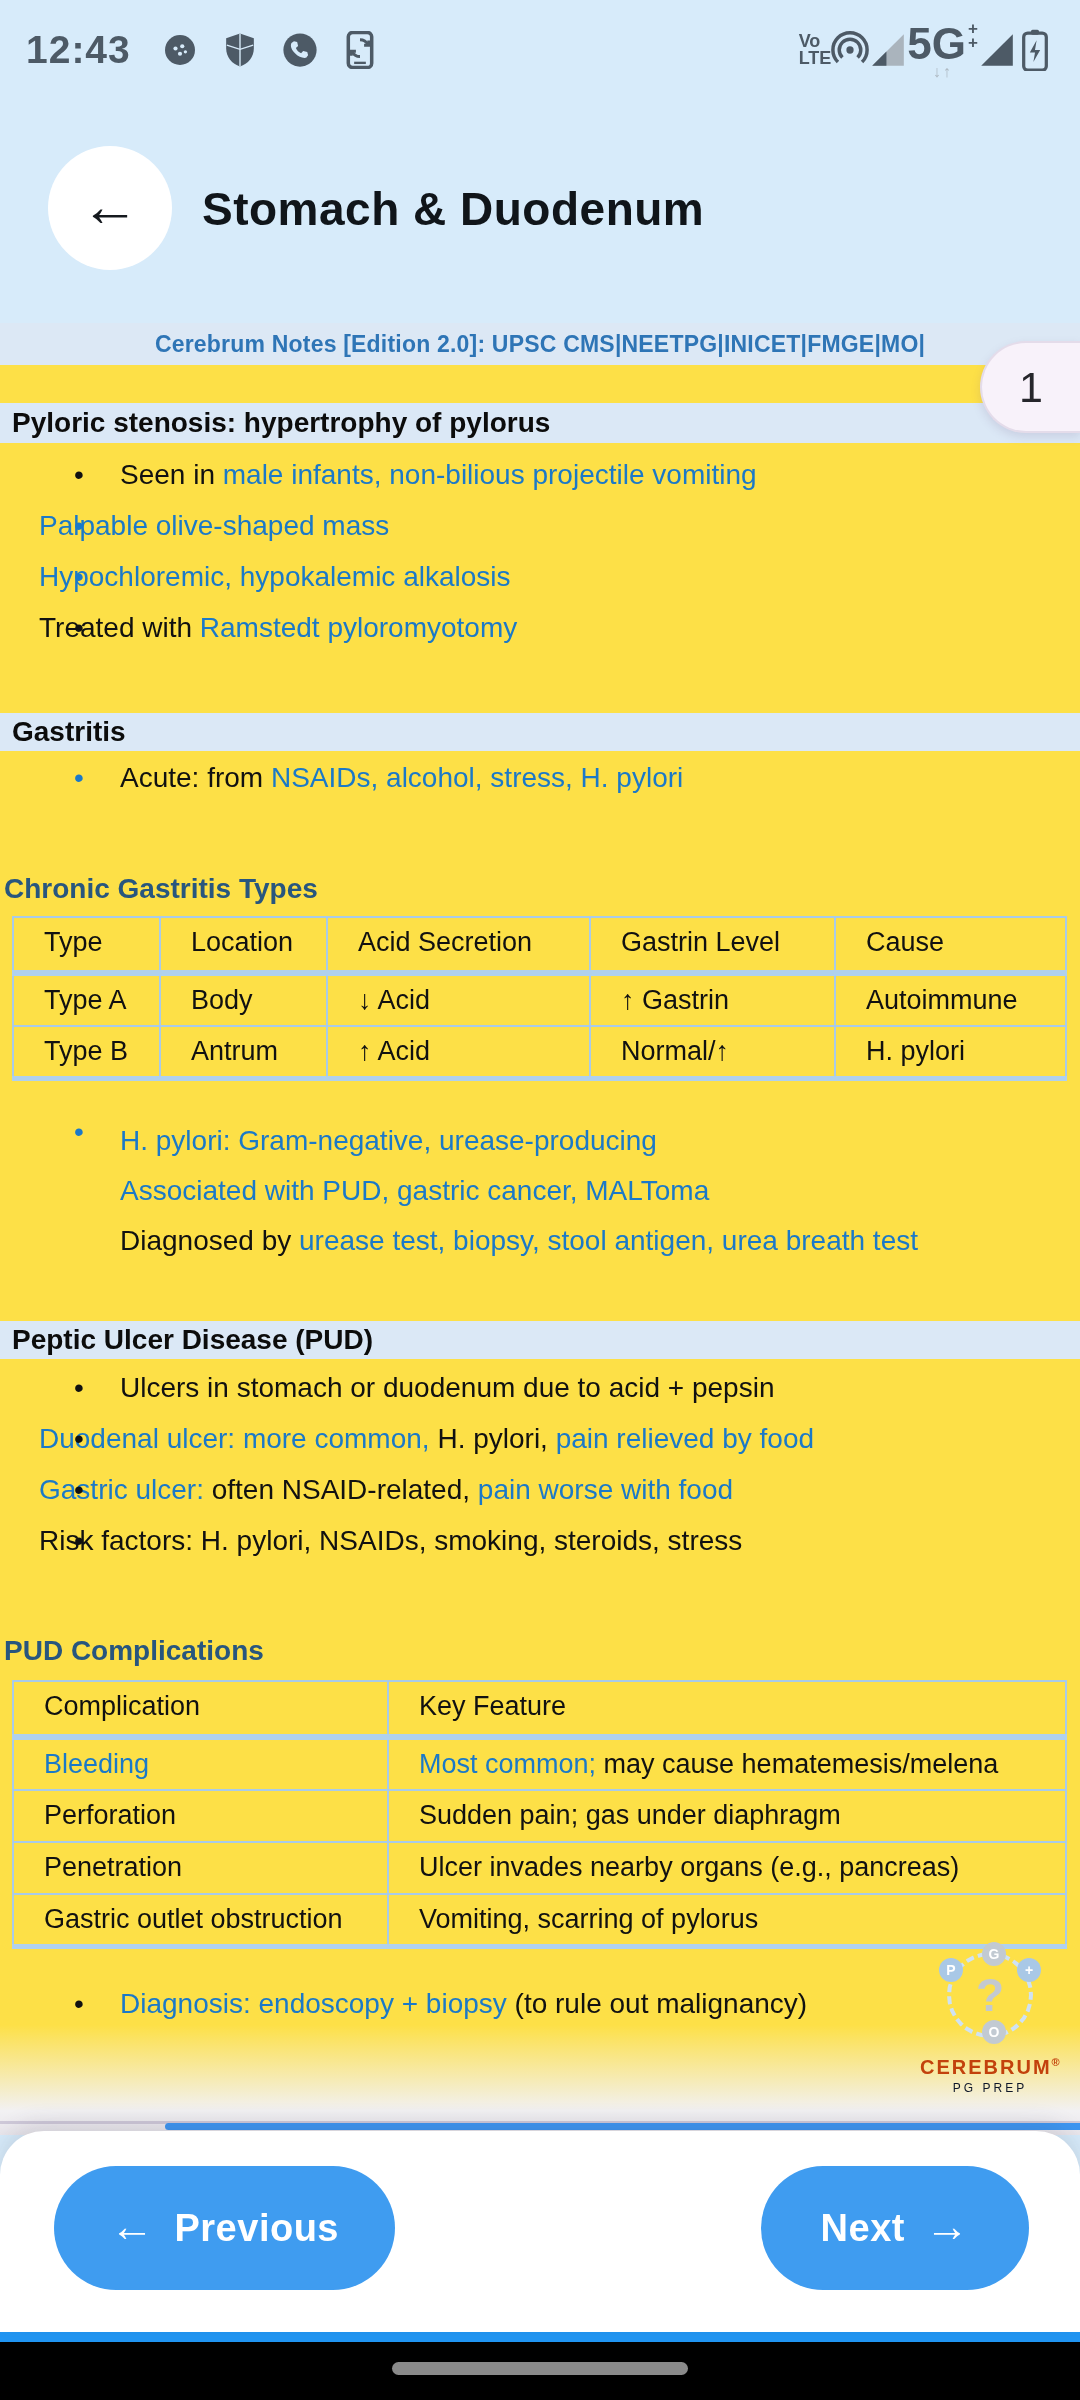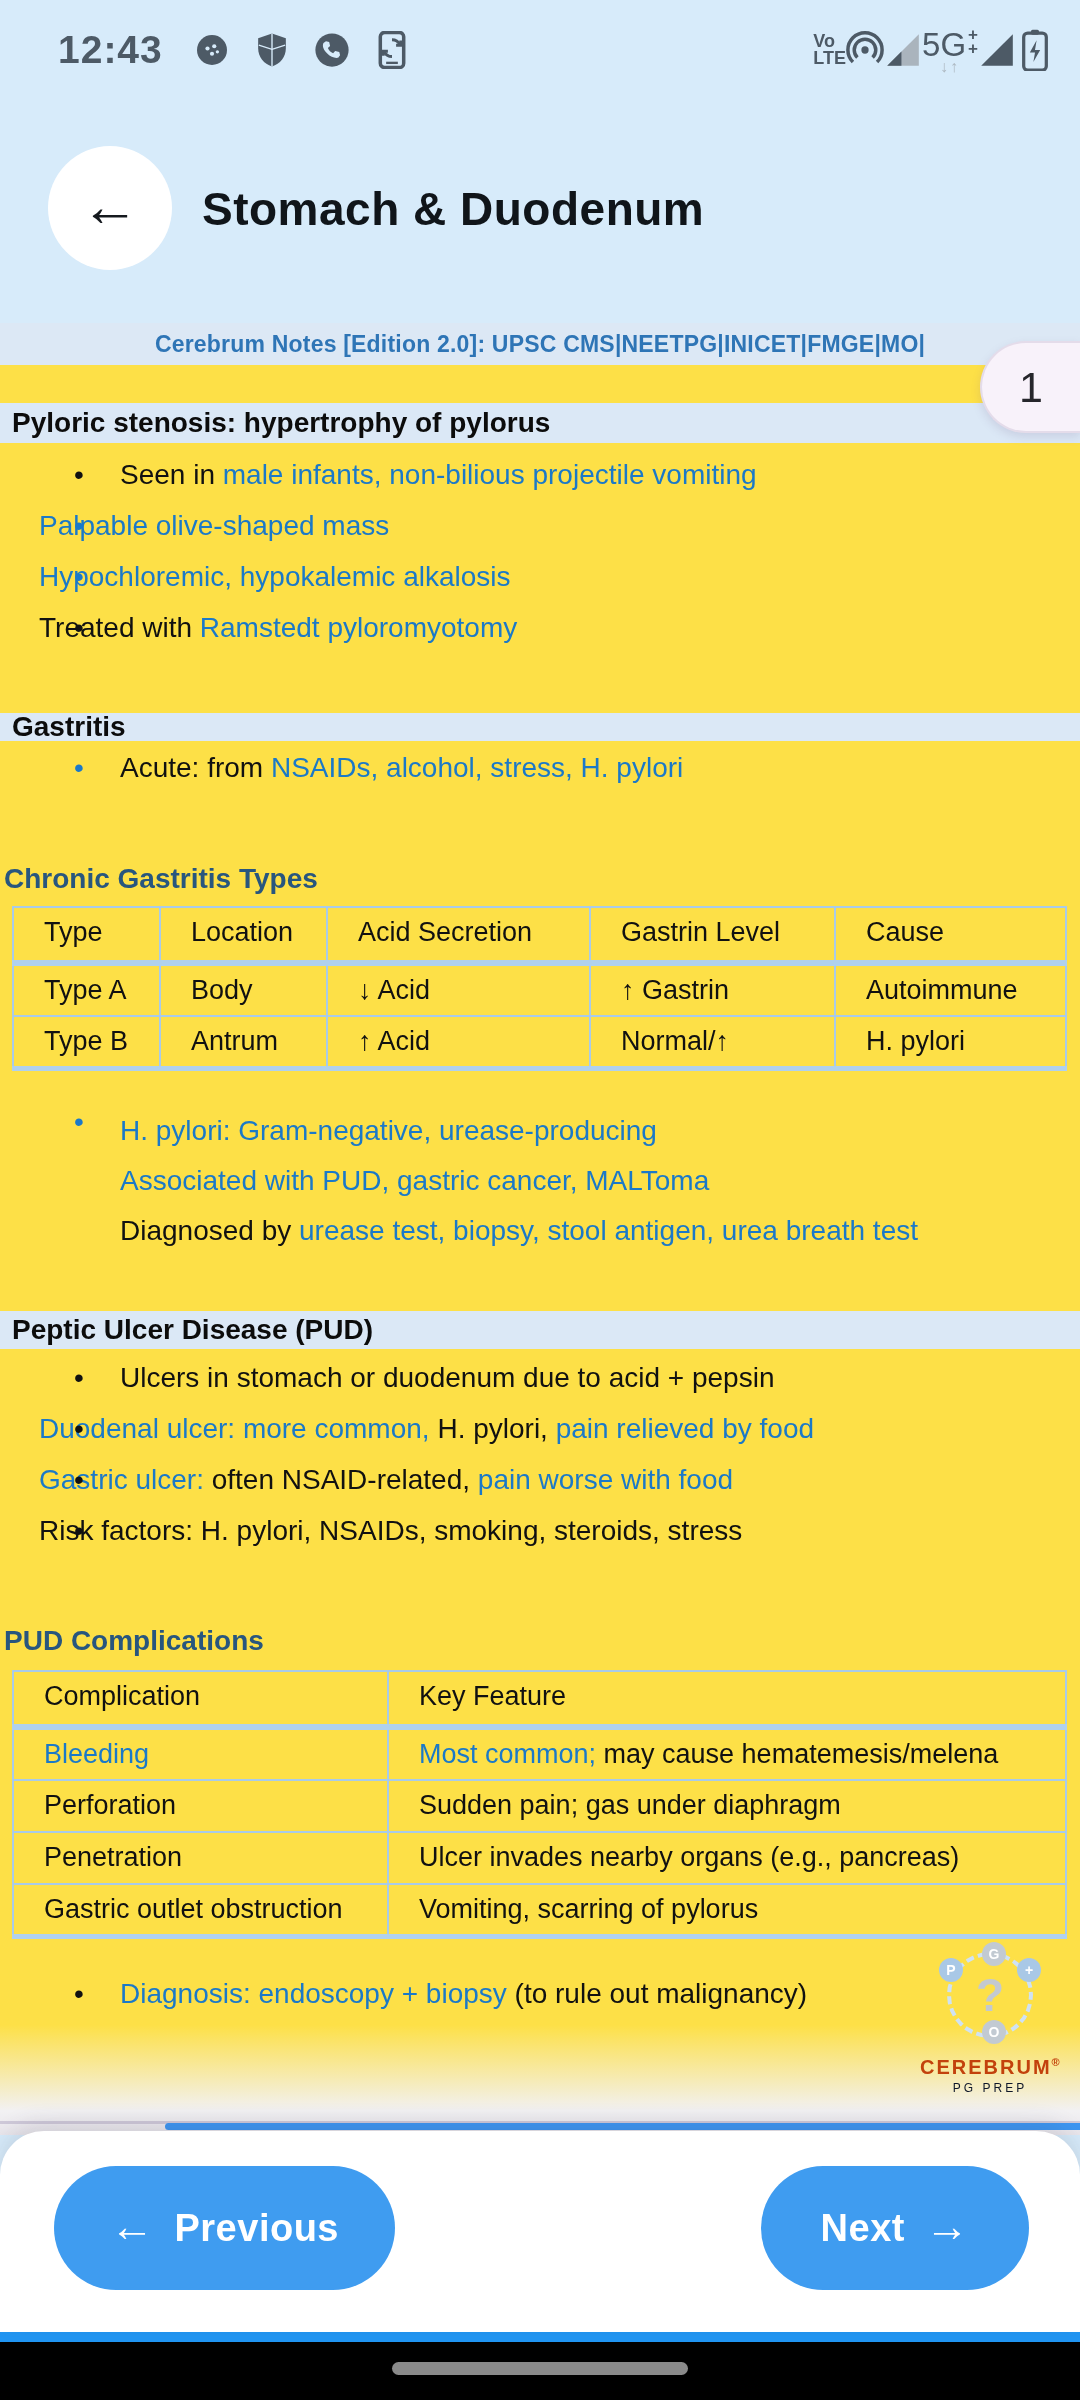--- a/index.html
+++ b/index.html
@@ -2,47 +2,47 @@
 <html><head>
 <meta charset="utf-8">
 <style>
   html,body{margin:0;padding:0;background:#9aa3ab;}
   .screen{position:relative;width:1080px;height:2400px;background:#d7ebfa;
     font-family:"Liberation Sans","DejaVu Sans",sans-serif;overflow:hidden;margin:0 auto;}
 
   
   .status-bar{position:absolute;top:0;left:0;width:1080px;height:100px;display:flex;
     align-items:center;padding:0 26px;box-sizing:border-box;color:#4d5a66;}
-  .sb-time{font-size:39px;font-weight:600;letter-spacing:1px;margin-left:32px;}
+  .sb-time{font-size:39px;font-weight:600;letter-spacing:1px;}
   .sb-left{display:flex;align-items:center;gap:22px;margin-left:30px;}
   .sb-right{margin-left:auto;display:flex;align-items:center;}
   .sb-ic{width:38px;height:38px;display:inline-flex;align-items:center;justify-content:center;}
   .volte{display:flex;flex-direction:column;line-height:17px;font-size:18px;font-weight:700;color:#4d5a66;}
   .net5g{display:flex;align-items:flex-start;line-height:1;}
-  .net5g .g5{font-size:33px;font-weight:400;}
+  .net5g .g5{font-size:44px;font-weight:700;}
   .net5g .pluses{display:flex;flex-direction:column;font-size:17px;font-weight:700;margin-left:2px;line-height:14px;}
   .net-wrap{display:flex;flex-direction:column;align-items:center;}
   .updown{font-size:16px;color:#aeb9c2;letter-spacing:2px;line-height:12px;}
 
   
   .back-btn{position:absolute;top:146px;left:48px;width:124px;height:124px;border-radius:50%;
     background:#ffffff;display:flex;align-items:center;justify-content:center;border:none;cursor:pointer;}
   .back-glyph{font-size:58px;color:#15191e;line-height:1;margin-top:-4px;}
   .app-title{position:absolute;top:182px;left:202px;font-size:46px;font-weight:700;color:#10151a;letter-spacing:.5px;}
 
   
   .content{position:absolute;top:323px;left:0;width:1080px;height:1812px;background:#fde047;}
   .content::after{content:"";position:absolute;left:0;right:0;bottom:0;height:110px;
     background:linear-gradient(180deg,rgba(255,255,255,0) 0%,#f2f1f3 78%,#e9e6ec 100%);pointer-events:none;}
   .banner{height:42px;background:#dce8f5;display:flex;align-items:center;justify-content:center;
     font-size:23px;font-weight:600;color:#2e75b6;letter-spacing:.2px;}
   .sec-head{background:#dbe8f6;height:40px;display:flex;align-items:center;padding-left:12px;
     font-size:28px;font-weight:600;color:#0c0c0c;}
   .sh-1{margin-top:38px;}
-  .sh-2{margin-top:67px;height:28px;}
+  .sh-2{margin-top:67px;height:38px;}
   .sh-3{margin-top:55px;height:38px;}
   .bullet{position:relative;padding-left:120px;font-size:28px;line-height:36px;color:#111;}
   .bullet::before{content:"•";position:absolute;left:74px;top:0;font-size:28px;}
   .bullet.black::before{color:#111;}
   .bullet.blue::before{color:#1b79c8;}
   .seg.black{color:#111;}
   .seg.blue{color:#1b79c8;}
   .b-first{margin-top:14px;}
   .b-next{margin-top:15px;padding-left:39px;}
   .b-acute{margin-top:9px;}

